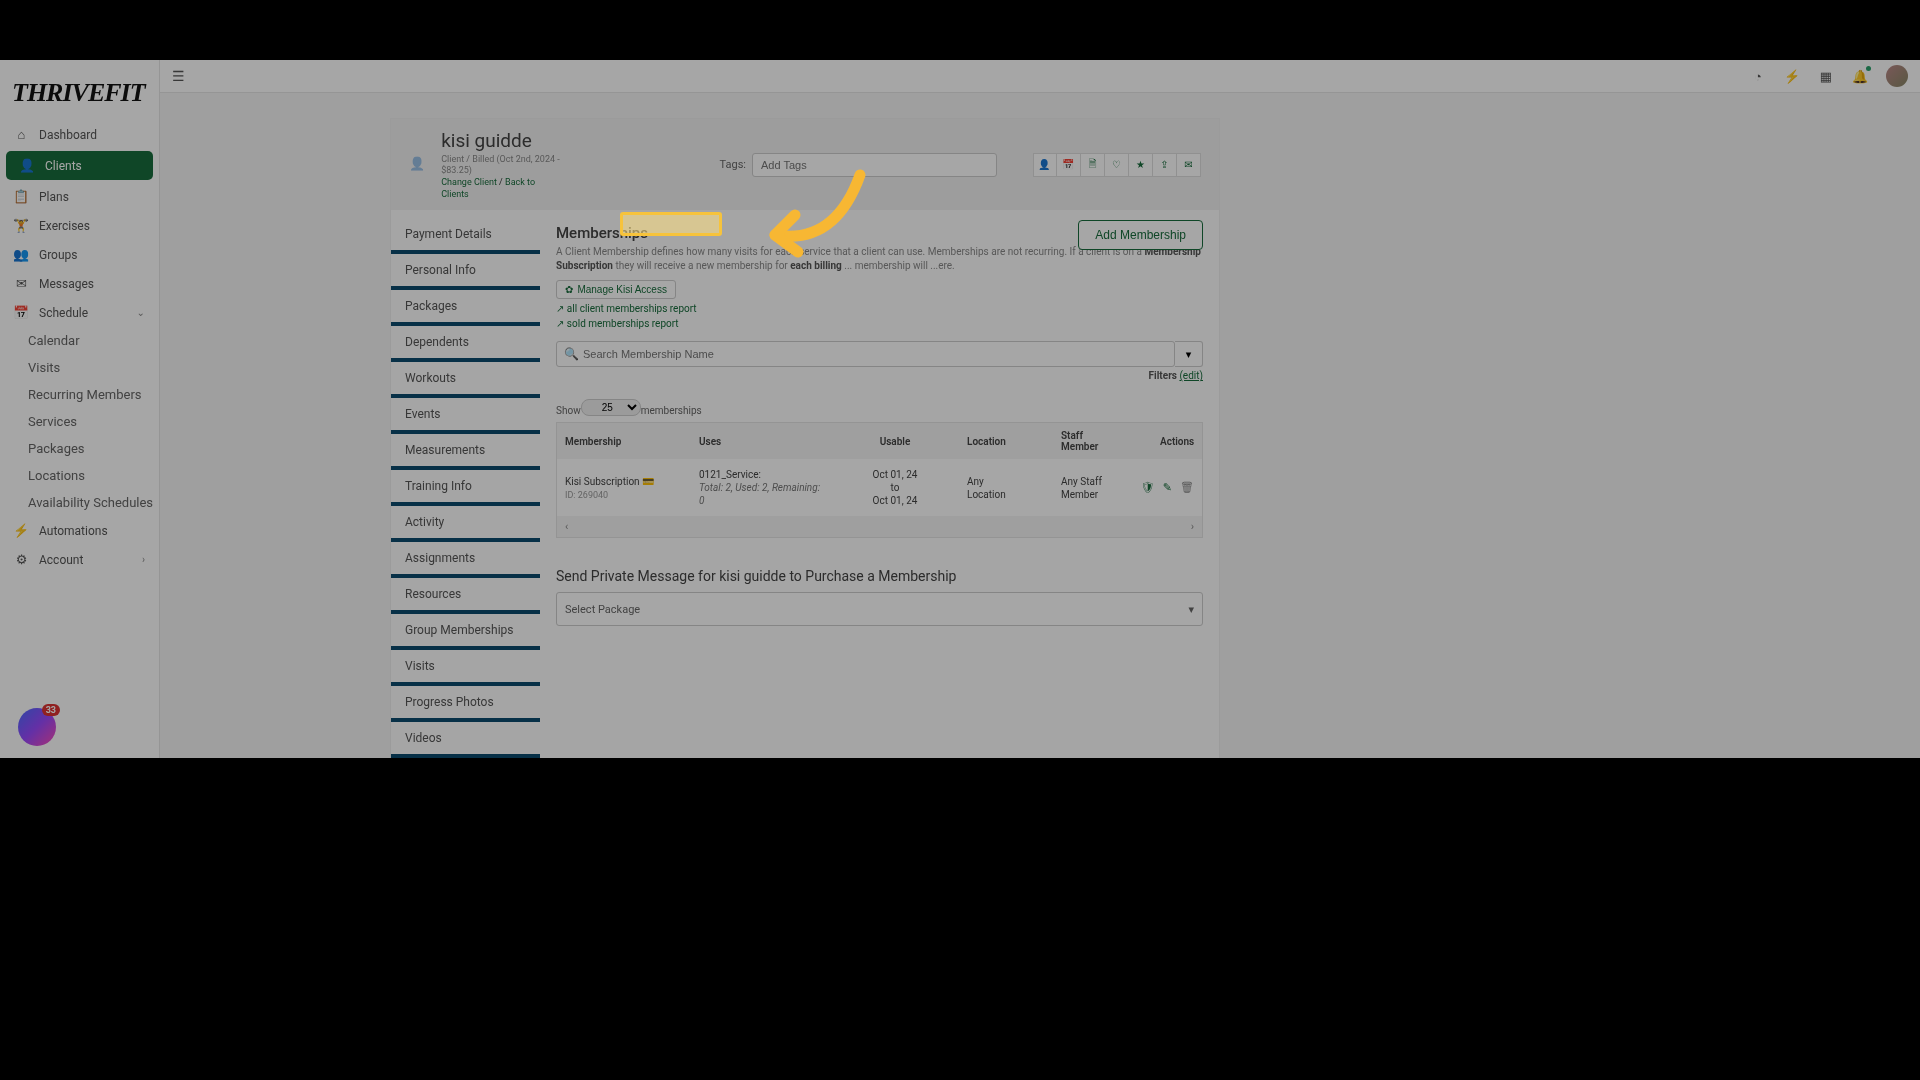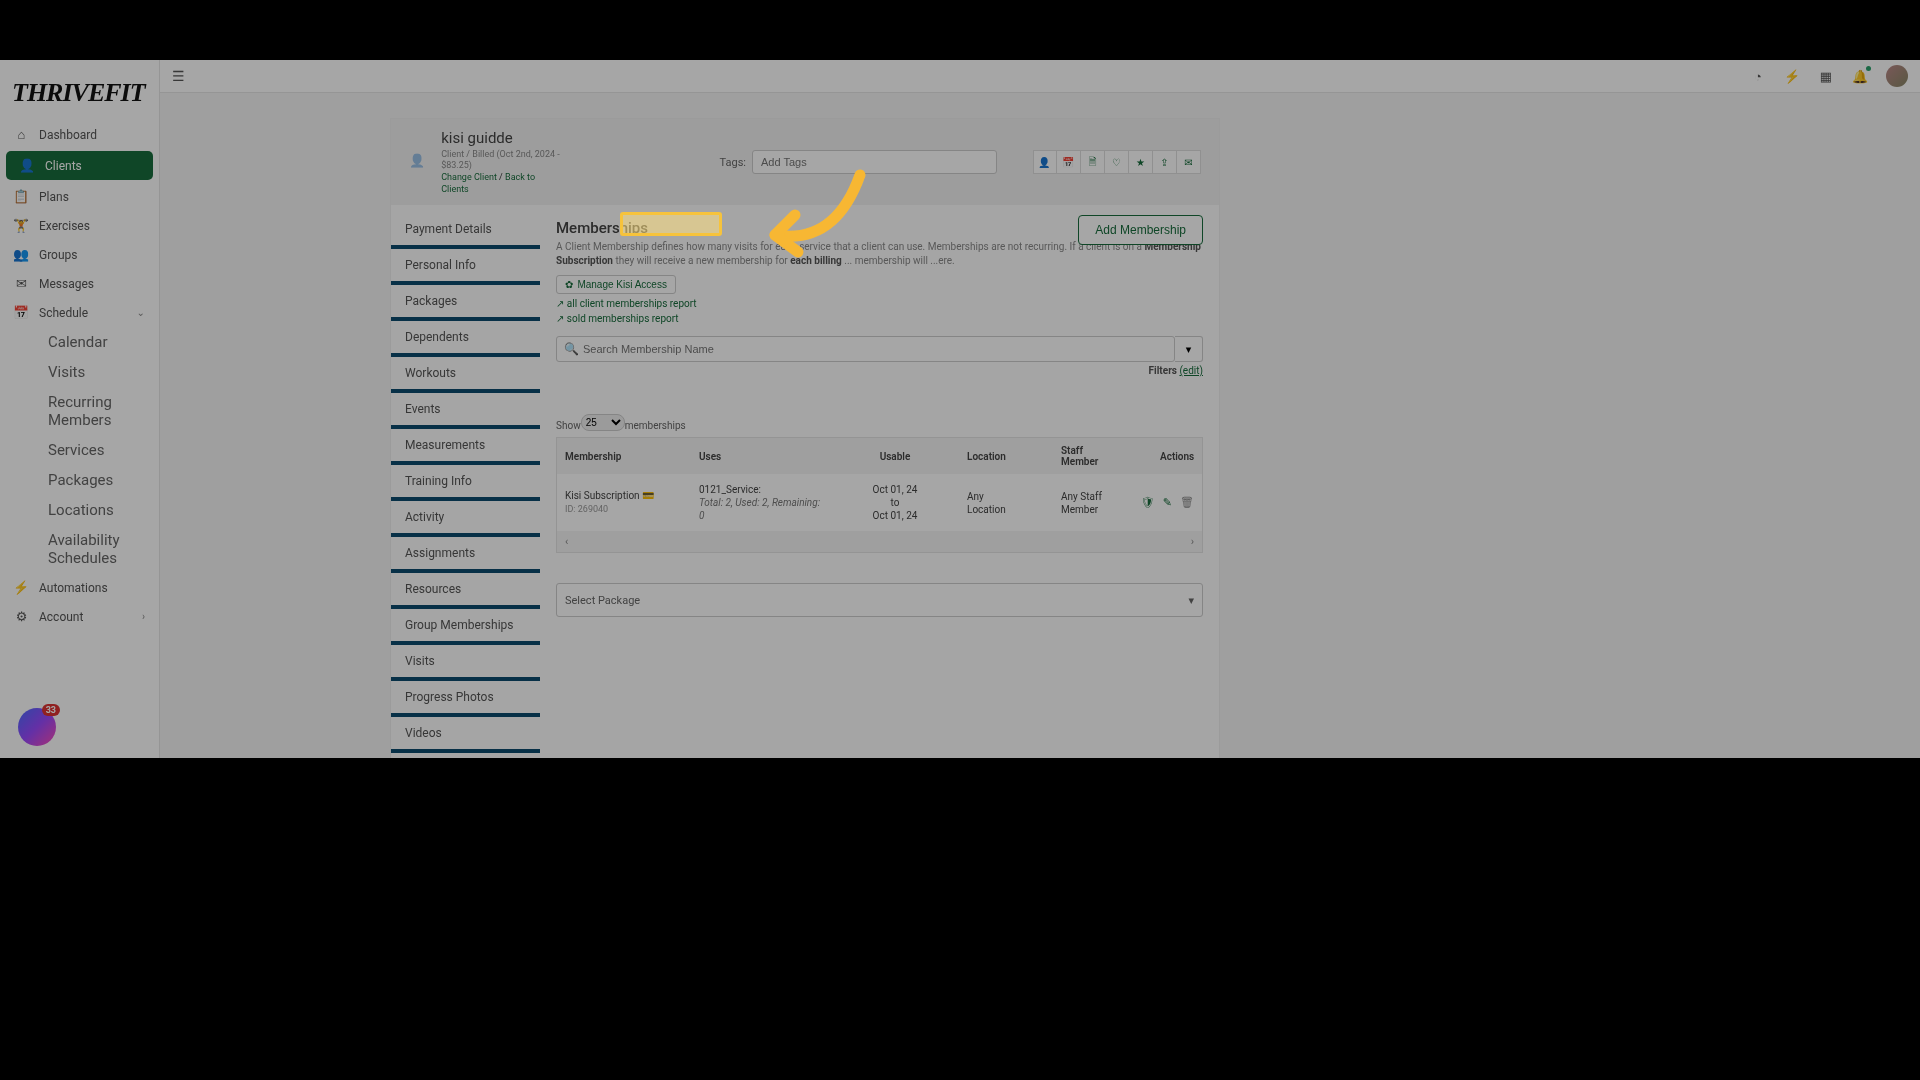--- a/index.html
+++ b/index.html
@@ -53,22 +53,22 @@
       color: #555;
       cursor: pointer;
     }
     .nav-item.active {
       background: #186c3c;
       color: #fff;
       border-radius: 5px;
       margin: 2px 6px;
     }
     .nav-sub {
-      padding-left: 48px;
-      font-size: 15px;
+      padding-left: 28px;
+      font-size: 13px;
       color: #666;
       padding-top: 6px; padding-bottom: 6px;
       cursor: pointer;
     }
     .nav-icon { width: 15px; height: 15px; display: inline-flex; align-items: center; justify-content: center; font-size: 13px; }
     .nav-chev { margin-left: auto; font-size: 10px; color: #888; }
 
     
     .topbar {
       position: absolute;
@@ -100,21 +100,21 @@
       position: relative;
     }
     .client-header {
       background: #f2f2f2;
       display: flex; align-items: center;
       padding: 10px 18px 10px 18px;
       gap: 16px;
     }
     .client-avatar { width: 18px; height: 18px; opacity: 0.4; }
     .client-info { line-height: 1.3; }
-    .client-name { font-size: 15px; color: #444; }
+    .client-name { font-size: 19px; color: #444; }
     .client-meta { font-size: 9px; color: #888; }
     .client-links { font-size: 9px; }
     .client-links a { color: #186c3c; text-decoration: none; }
     .tags-area { margin-left: 140px; display: flex; align-items: center; gap: 6px; }
     .tags-label { font-size: 11px; color: #666; }
     .tags-input {
       width: 245px; height: 24px;
       border: 1px solid #ccc;
       border-radius: 3px;
       font-size: 11px;
@@ -192,21 +192,21 @@
       background: #fff;
       display: flex; align-items: center; justify-content: center;
       cursor: pointer;
       font-size: 11px;
       border-radius: 0 3px 3px 0;
     }
     .filters-line { text-align: right; font-size: 10px; color: #555; margin-top: 3px; }
     .filters-line a { color: #186c3c; text-align: center; }
 
     .show-line { font-size: 10px; color: #666; margin-top: 18px; display: flex; align-items: flex-end; }
-    .show-select { border: 1px solid #ccc; border-radius: 8px; font-size: 10px; padding: 1px 10px 1px 0; margin-top: 20px; }
+    .show-select { border: 1px solid #ccc; border-radius: 8px; font-size: 10px; padding: 1px 10px 1px 16px; }
 
     
     .m-table { margin-top: 6px; border: 1px solid #e3e3e3; }
     .m-head, .m-row { display: grid; grid-template-columns: 110px 140px 80px 70px 75px 50px; align-items: center; gap: 24px; }
     .m-head { background: #f5f5f5; font-size: 10px; font-weight: 600; color: #444; }
     .m-head > div { padding: 7px 8px; }
     .m-row { background: #fff; font-size: 10px; color: #444; }
     .m-row > div { padding: 9px 8px; line-height: 1.3; }
     .m-row .sub { color: #999; font-size: 9px; }
     .m-row .uses i { font-style: italic; color: #777; }
@@ -439,20 +439,21 @@
                 <span style="color:#888;">🗑</span>
               </div>
             </div>
             <div class="pager">
               <span>‹</span>
               <span>›</span>
             </div>
           </div>
 
           <div class="send-row">
+            <h3>Send Private Message for kisi guidde to Purchase a Membership</h3>
             <div class="pkg-select">
               <span>Select Package</span>
               <span>▾</span>
             </div>
           </div>
 
         </div>
       </div>
 
     </div>

